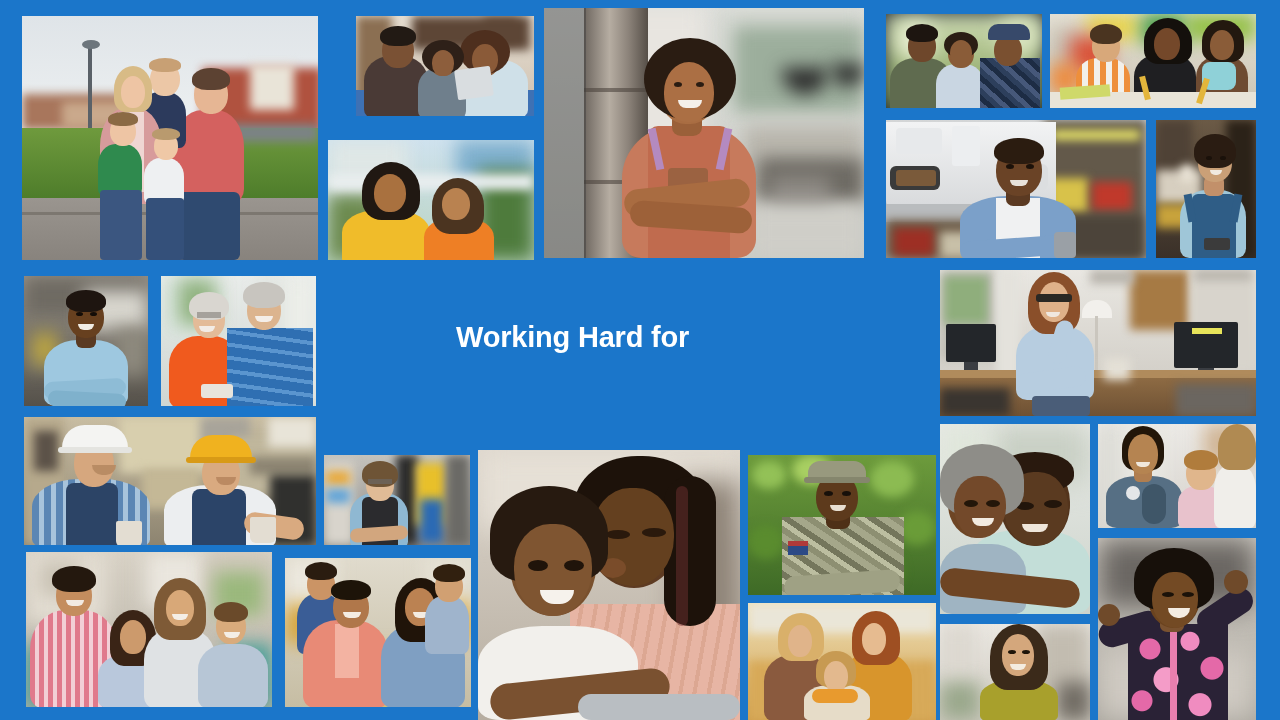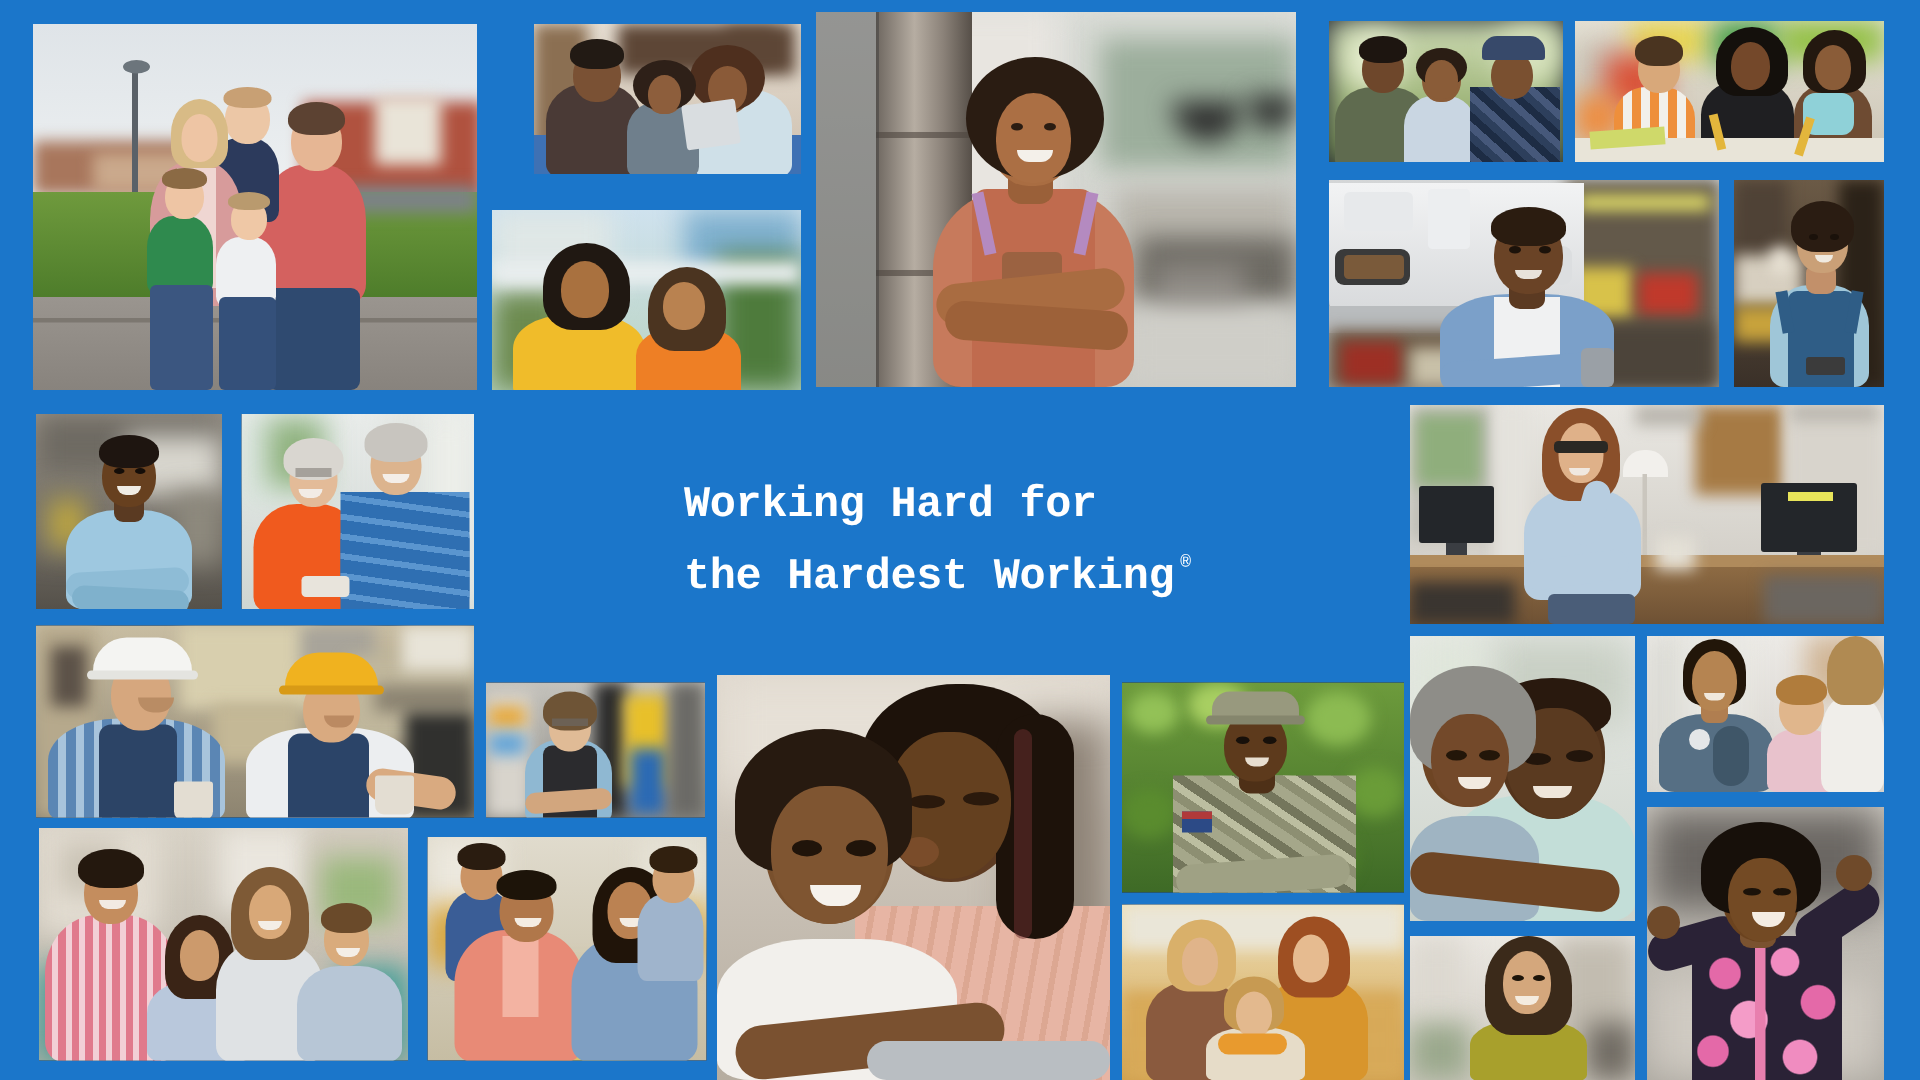--- a/index.html
+++ b/index.html
@@ -53,21 +53,21 @@
     top: 318px;
     width: 360px;
     color: #ffffff;
     font-family: "Liberation Sans", sans-serif;
     font-weight: bold;
     font-size: 29px;
     line-height: 38px;
     letter-spacing: -0.2px;
     white-space: nowrap;
   }
-  #tagline .line { display: block; font-family: Liberation Mono, monospace; }
+  #tagline .line { display: block; }
   #tagline .reg {
     font-size: 12px;
     font-weight: normal;
     vertical-align: 14px;
     margin-left: 4px;
     letter-spacing: 0;
   }
 </style>
 </head>
 <body>
@@ -684,16 +684,15 @@
       <div class="hair" style="left:36px;top:10px;width:80px;height:62px;background:#17100a;border-radius:50% 50% 34% 34%;"></div>
       <div class="head" style="left:54px;top:34px;width:46px;height:56px;background:#734a24;border-radius:46% 46% 50% 50%;"></div>
       <div class="round" style="left:64px;top:54px;width:12px;height:5px;background:#1b1209;"></div>
       <div class="round" style="left:84px;top:54px;width:12px;height:5px;background:#1b1209;"></div>
       <div class="rect" style="left:70px;top:70px;width:22px;height:10px;background:#f4ece2;border-radius:0 0 12px 12px;"></div>
     </div>
   </div>
 
   <div id="tagline">
     <span class="line">Working Hard for</span>
-    <span class="line"><span>the Hardest Working</span><span class="reg">®</span></span>
   </div>
 
 </div>
 
 </body></html>

